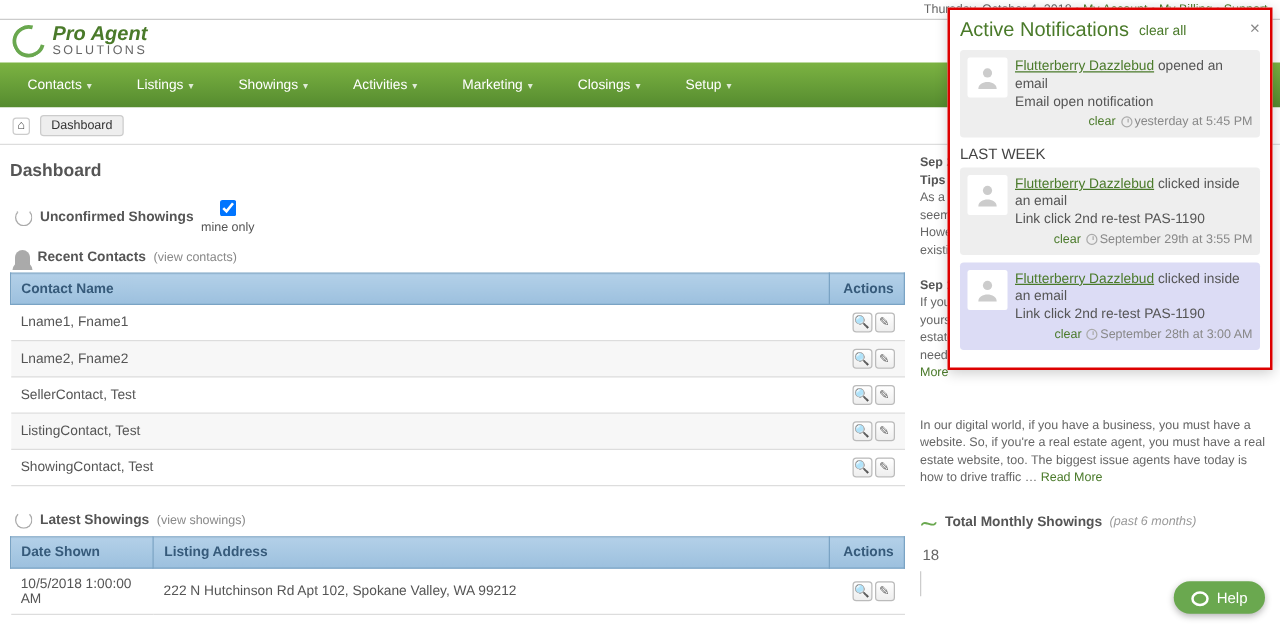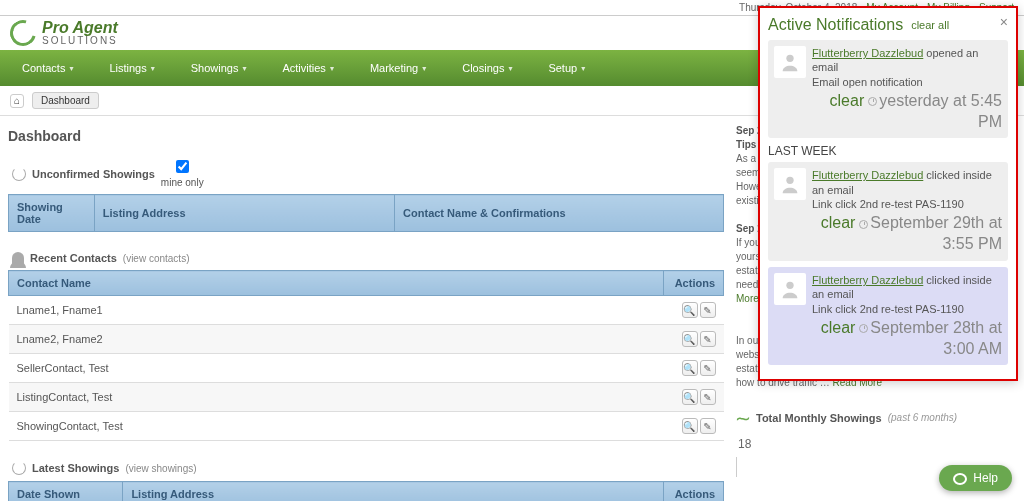--- a/index.html
+++ b/index.html
@@ -50,21 +50,21 @@
 .notif-title h2 { color: #4a7a2a; font-size: 16px; font-weight: normal; }
 .notif-title .clear-all { color: #4a7a2a; font-size: 11px; cursor: pointer; }
 .notif-close { position: absolute; top: 6px; right: 8px; color: #888; cursor: pointer; font-size: 14px; }
 .notif-group-hdr { font-size: 12px; color: #444; margin: 4px 0; }
 .notif-card { background: #eee; border-radius: 3px; padding: 6px; margin-bottom: 6px; display: flex; gap: 6px; font-size: 11px; line-height: 1.3; }
 .notif-card.alt { background: #dcdcf5; }
 .avatar { width: 32px; height: 32px; background: #fff; border-radius: 2px; display: flex; align-items: center; justify-content: center; color: #ccc; flex-shrink: 0; }
 .avatar svg { width: 22px; height: 22px; fill: #ccc; }
 .notif-body { flex: 1; color: #555; }
 .notif-body .name { color: #4a7a2a; text-decoration: underline; }
-.notif-meta { text-align: right; font-size: 16px; color: #888; margin-top: 2px; }
+.notif-meta { text-align: right; font-size: 10px; color: #888; margin-top: 2px; }
 .notif-meta .clear { color: #4a7a2a; cursor: pointer; margin-right: 4px; }
 .clock { display:inline-block; width:9px; height:9px; border:1px solid #aaa; border-radius:50%; position:relative; vertical-align:middle; margin-right:2px;}
 .clock::after{content:"";position:absolute;top:1px;left:4px;width:1px;height:3px;background:#aaa;}
 
 .help-btn { position: fixed; bottom: 10px; right: 12px; background: #6aa84f; color: #fff; border-radius: 16px; padding: 6px 14px; font-size: 12px; display: flex; align-items: flex-end; gap: 6px; cursor: pointer; box-shadow: 0 2px 6px rgba(0,0,0,0.3); }
 .help-btn .bubble{width:14px;height:12px;border:2px solid #fff;border-radius:50%;display:inline-block;}
 </style>
 </head>
 <body>
 
@@ -126,29 +126,20 @@
     <div class="page-title">Dashboard</div>
 
     <div class="section-head">
       <span class="refresh-icon"></span>
       <span>Unconfirmed Showings</span>
       <label class="mine-only">
         <input type="checkbox" checked="" style="">
         <span>mine only</span>
       </label>
     </div>
-    <table class="tbl">
-      <thead>
-          <tr>
-        <th style="width:12%">Showing Date</th>
-        <th style="width:42%">Listing Address</th>
-        <th>Contact Name &amp; Confirmations</th>
-      </tr>
-        </thead>
-    </table>
 
     <div class="section-head">
       <span class="person-icon"></span>
       <span>Recent Contacts</span>
       <span class="sub">(view contacts)</span>
     </div>
     <table class="tbl">
       <thead>
           <tr>
         <th>Contact Name</th>

